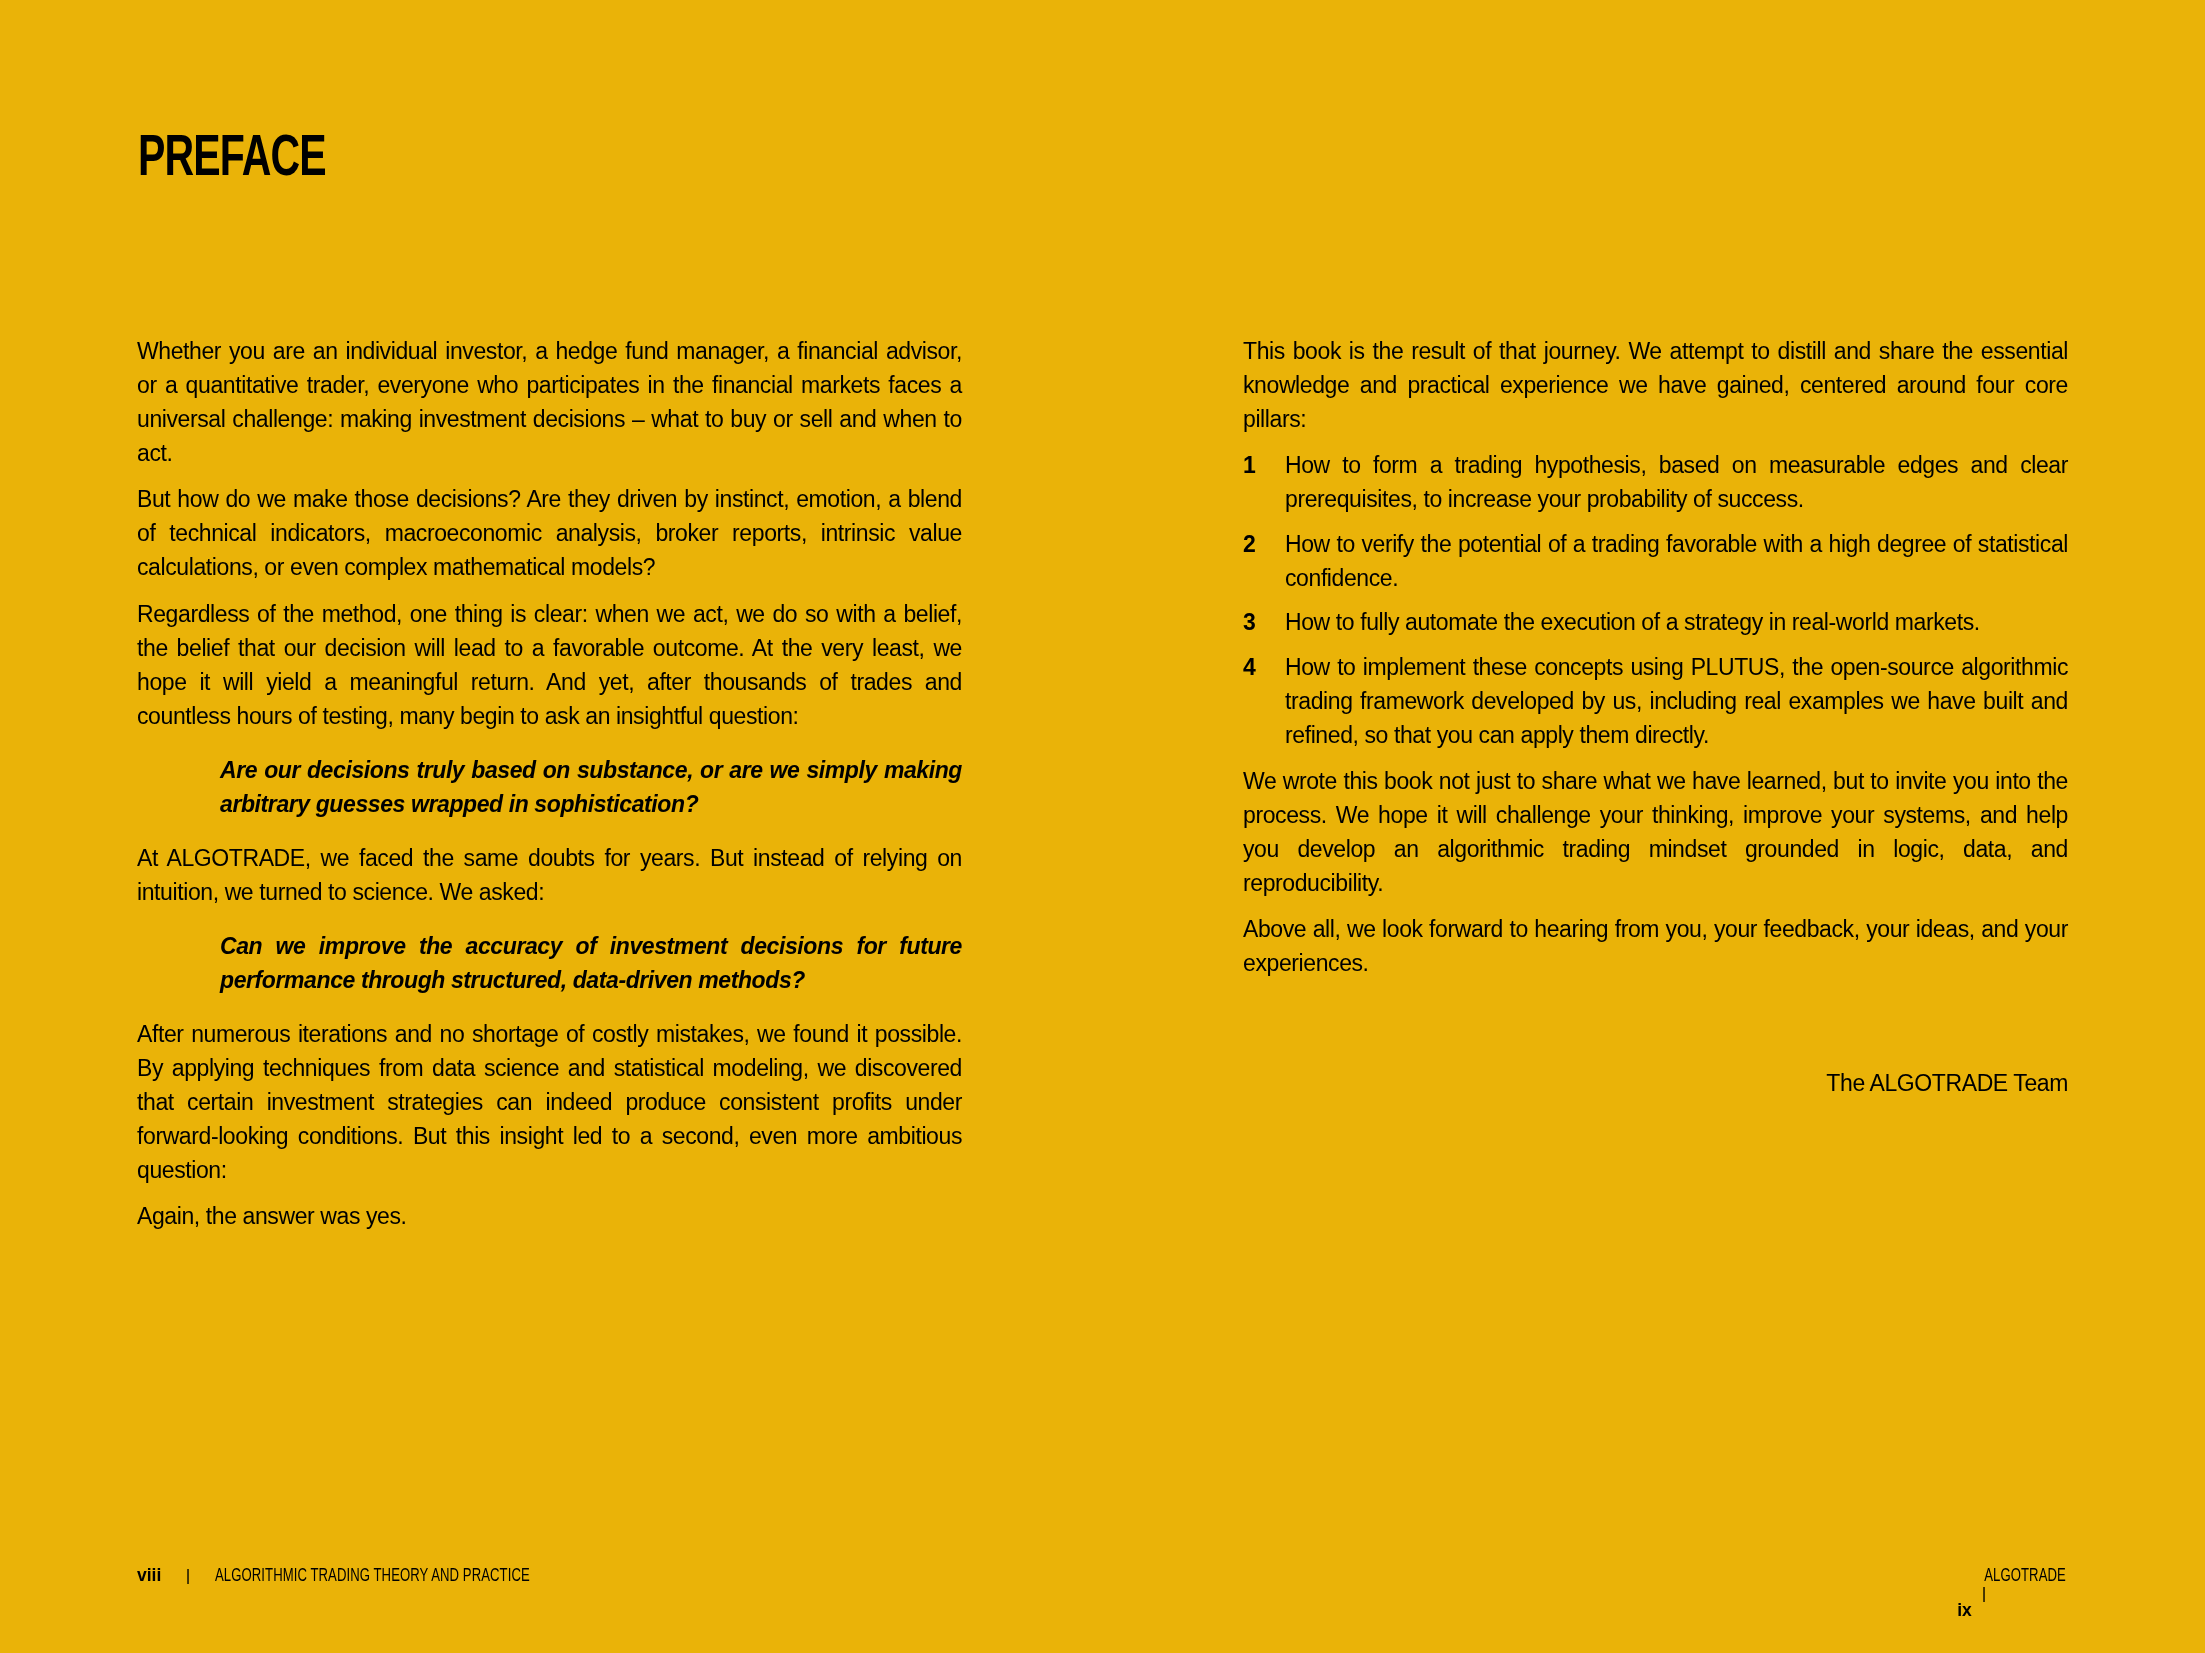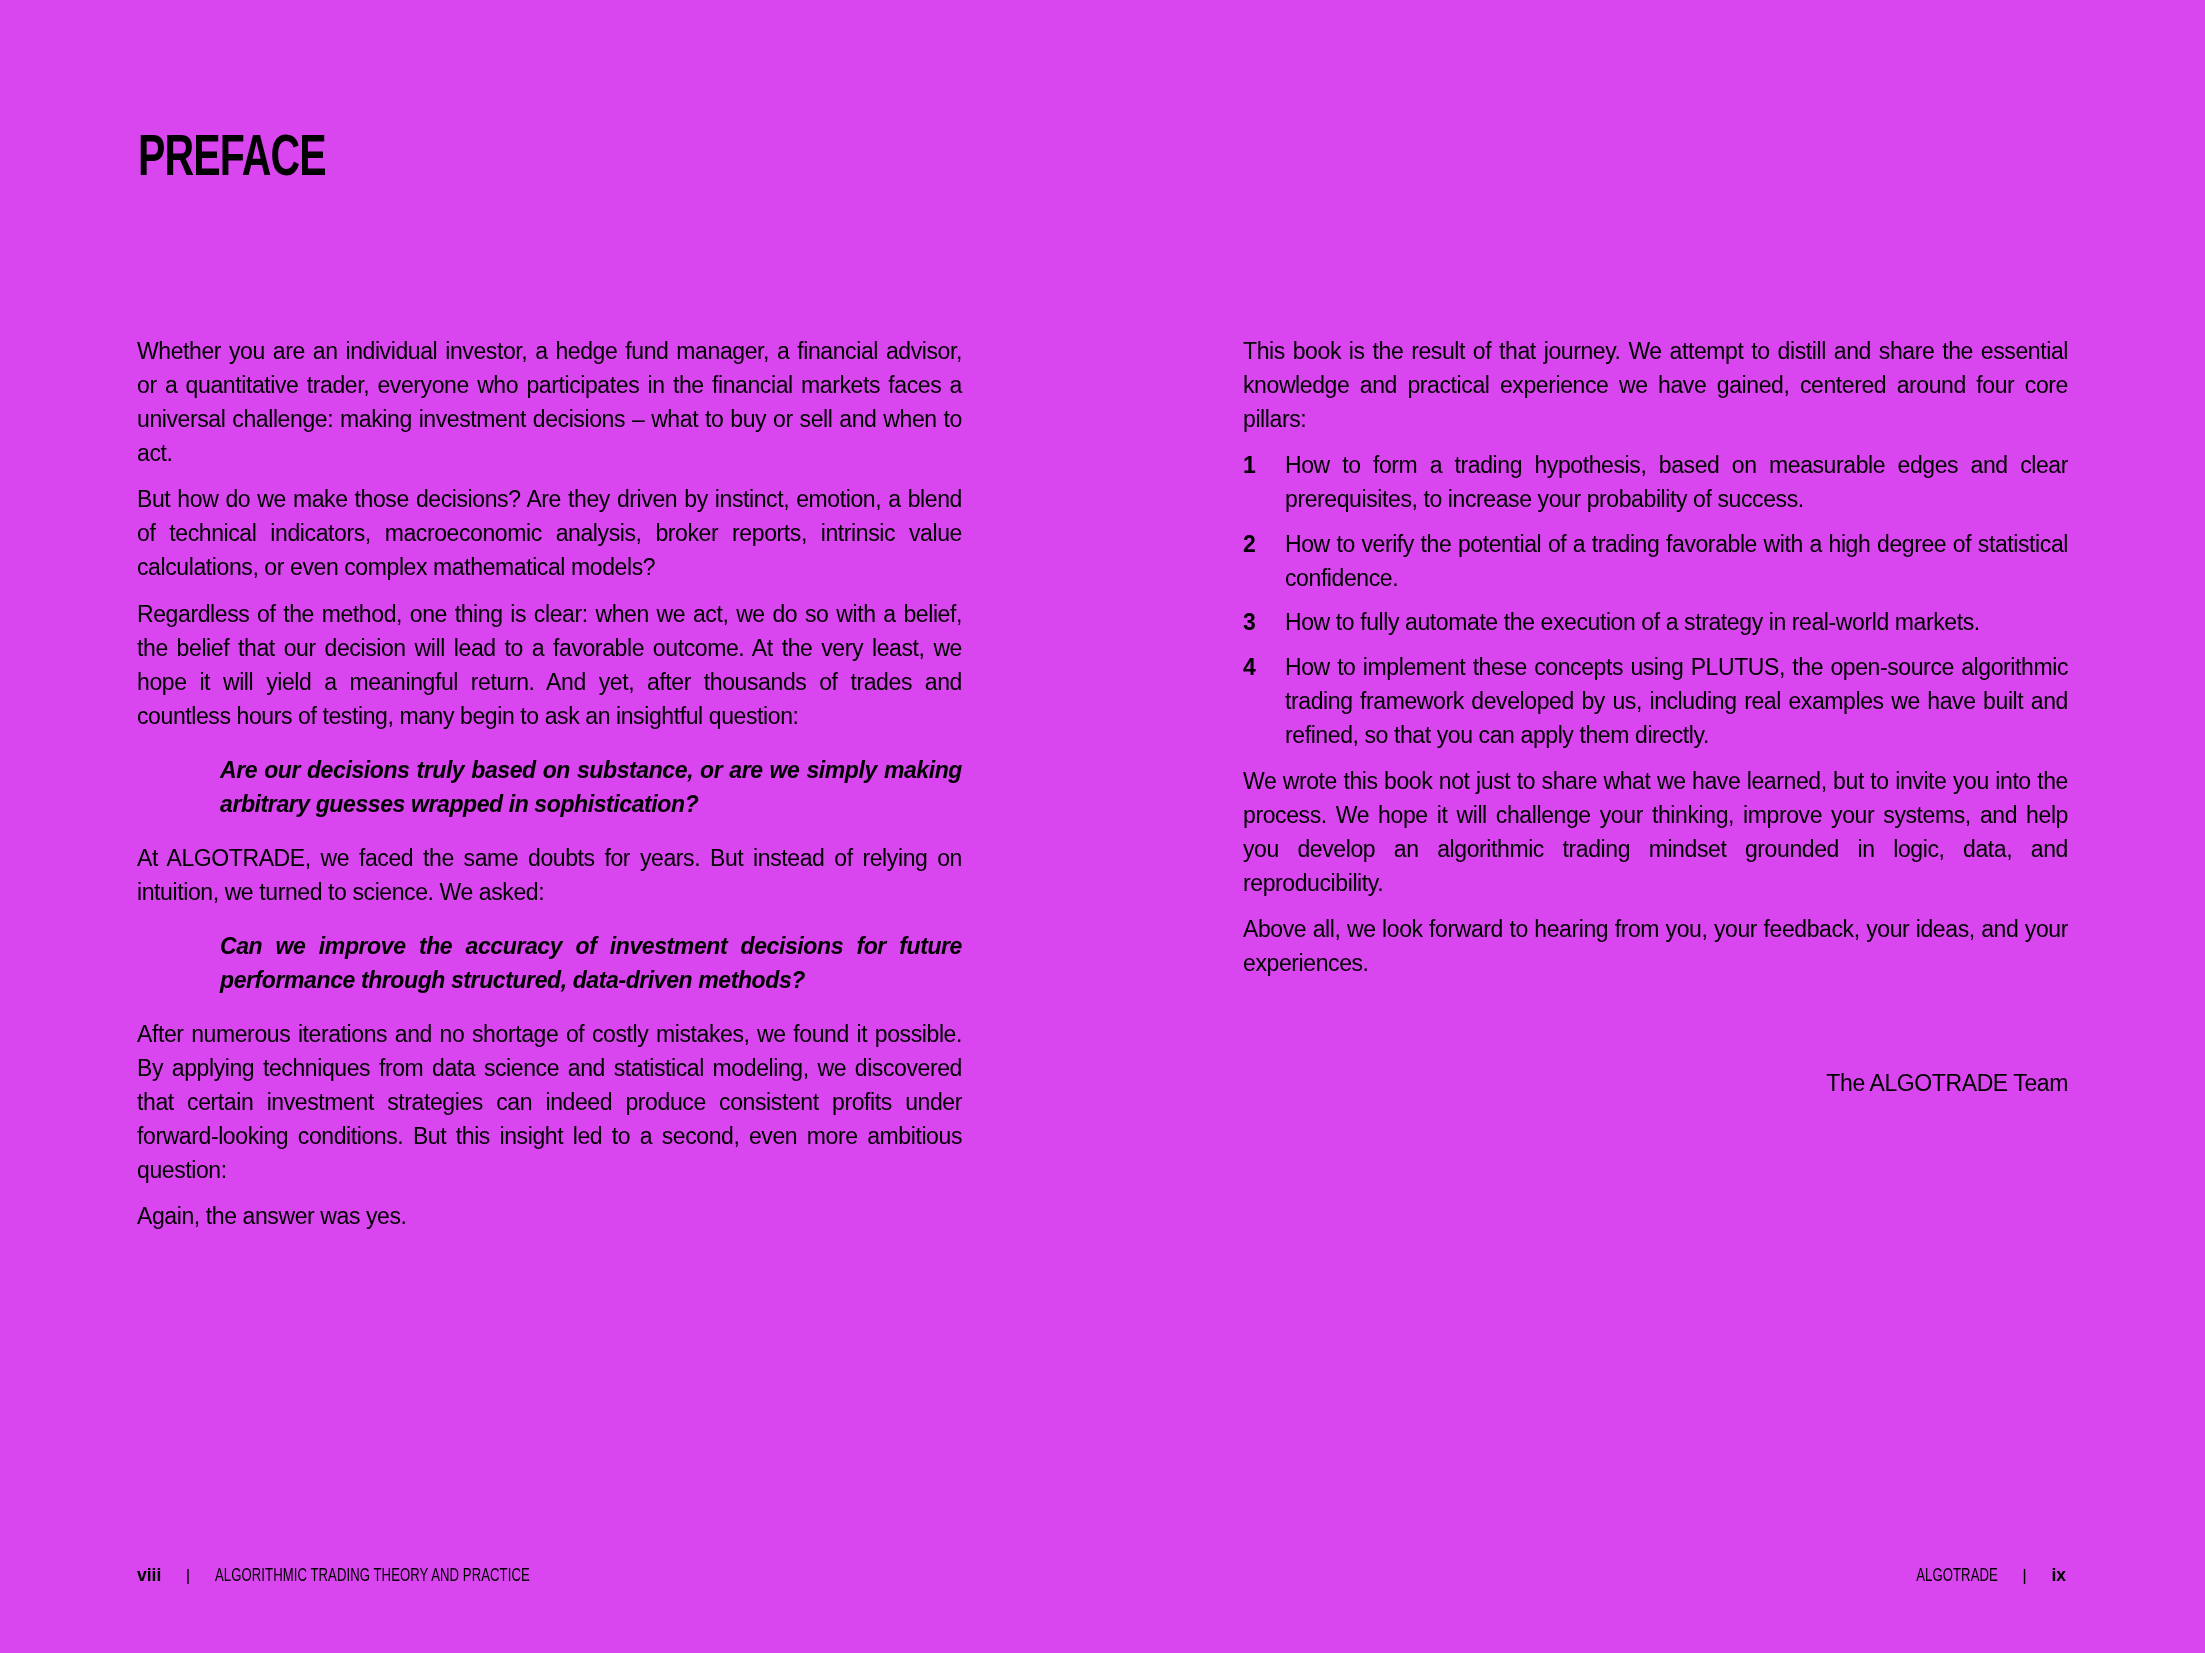--- a/index.html
+++ b/index.html
@@ -1,21 +1,21 @@
 <!DOCTYPE html>
 <html style="font-size:9.3px"><head>
 <meta charset="utf-8">
 <title>Preface</title>
 <style>
   html, body { margin: 0; padding: 0; background: #ffffff; }
   .page {
     position: relative;
     width: 2205px;
     height: 1654px;
-    background: #d946ef;
+    background: #eab308;
     color: #000000;
     font-family: "Liberation Sans", "DejaVu Sans", sans-serif;
     overflow: hidden;
   }
   .page-title {
     position: absolute;
     left: 138px;
     top: 127px;
     font-size: 57px;
     font-weight: 700;
@@ -59,21 +59,21 @@
   .footer {
     position: absolute;
     top: 1567px;
     font-size: 17.5px;
     line-height: 17.5px;
     display: flex;
     align-items: flex-start;
     white-space: nowrap;
   }
   .footer-left  { left: 137px; }
-  .footer-right { right: 139px; }
+  .footer-right { right: 139px; flex-direction: column; }
   .folio { font-weight: 700; letter-spacing: 0; }
   .fsep  { font-weight: 400; margin: 0 24.5px; transform: scaleY(0.95); }
   .caps-condensed {
     display: inline-block;
     letter-spacing: 0.1px;
     transform: scaleX(0.75);
   }
   .origin-left  { transform-origin: left center; }
   .origin-right { transform-origin: right center; }
 </style>

